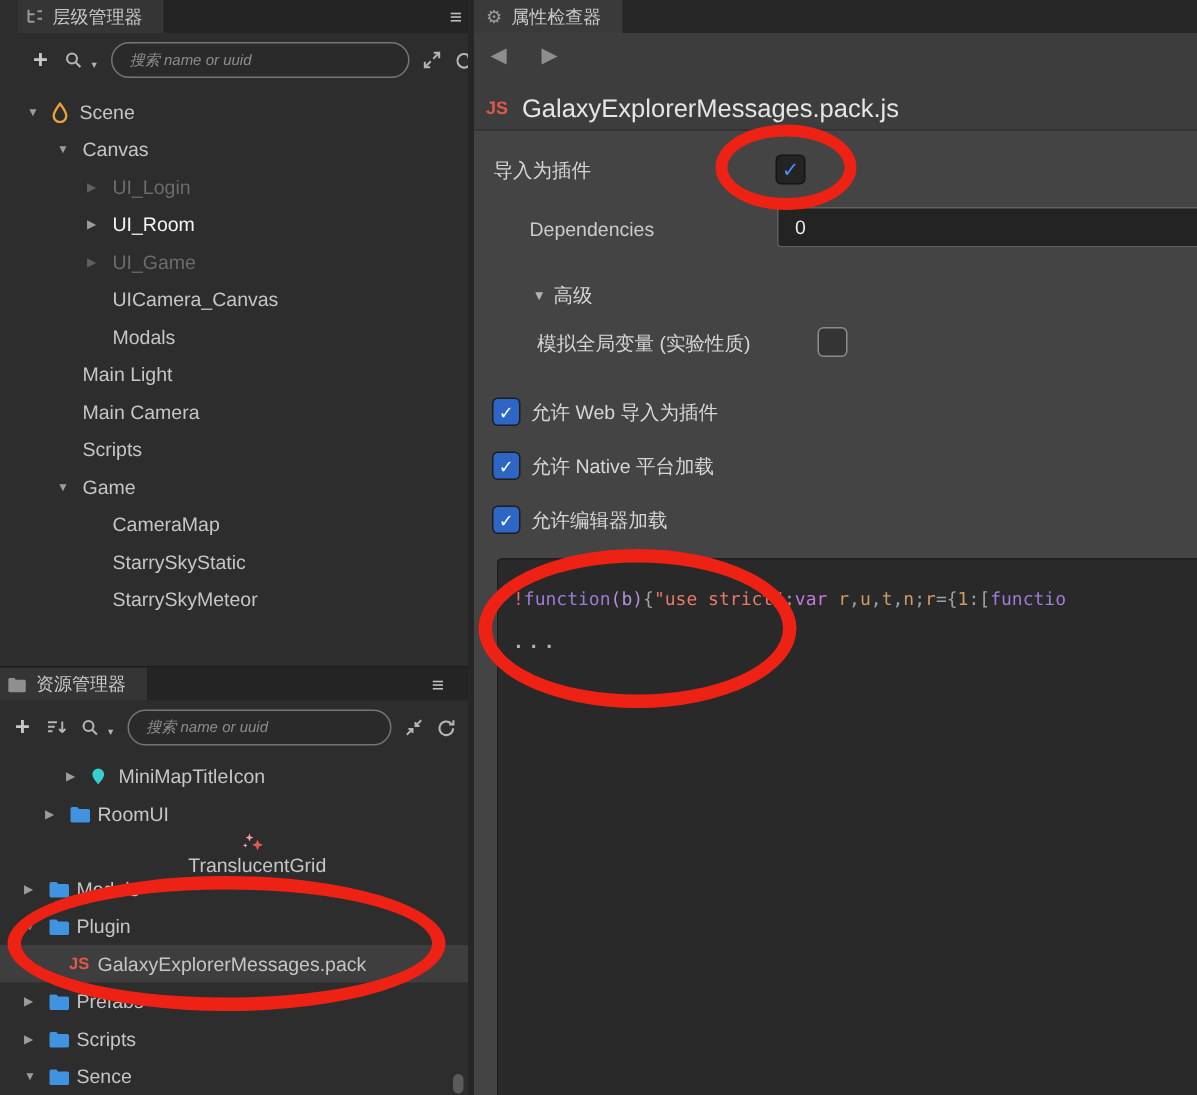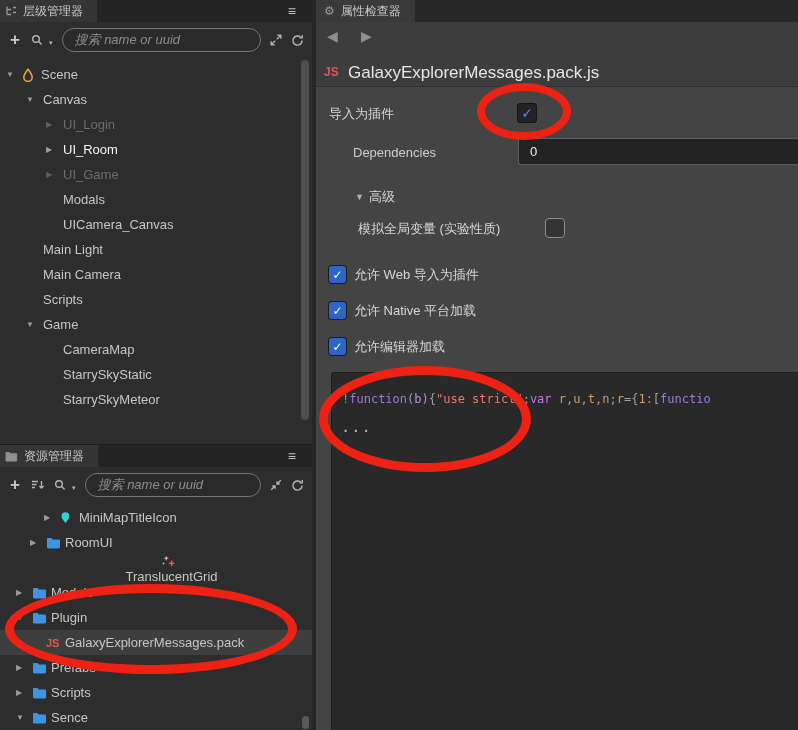--- a/index.html
+++ b/index.html
@@ -11,21 +11,21 @@
   .tab{display:inline-flex;align-items:center;gap:6px;height:22px;padding:0 14px 0 5px;
        background:#353535;color:#c9c9c9;font-size:12px;white-space:nowrap;}
   .menu-glyph{position:absolute;right:16px;top:2px;font-size:14px;color:#c2c2c2;line-height:18px;}
   .ptool{position:absolute;left:0;right:0;top:22px;height:36px;display:flex;align-items:center;
          gap:9px;padding:0 8px;}
   .tool-ic{display:inline-flex;align-items:center;justify-content:center;color:#c0c0c0;}
   .plus{font-size:17px;font-weight:bold;color:#c8c8c8;width:14px;line-height:14px;}
   .caret{font-size:7px;color:#b5b5b5;margin-left:-4px;margin-top:6px;}
   .search{flex:1;height:22px;border:1px solid #757575;border-radius:13px;background:#2a2a2a;
           display:flex;align-items:center;padding:0 12px;color:#8d8d8d;font-style:italic;
-          font-size:13px;white-space:nowrap;overflow:hidden;}
+          font-size:10px;white-space:nowrap;overflow:hidden;}
   
   .tree{position:absolute;left:0;right:0;}
   .trow{height:25px;display:flex;align-items:center;font-size:13px;color:#c6c6c6;white-space:nowrap;}
   .tarrow{width:16px;min-width:16px;font-size:8px;color:#9c9c9c;}
   .ticon{width:18px;min-width:18px;display:inline-flex;align-items:center;}
   .tlabel{padding-left:1px;}
   .trow.dim .tlabel{color:#6c6c6c}.trow.dim .tarrow{color:#606060}
   .trow.bright .tlabel{color:#f4f4f4}
   .trow.selected{background:#3e3e3e}
   .jsmark{color:#e0584c;font-weight:bold;font-size:11px;letter-spacing:0;}
@@ -55,21 +55,21 @@
   .code-ellipsis{margin-top:15px;color:#a9b6c6;letter-spacing:3px;font-weight:bold;}
   
   .annot{position:absolute;border:8px solid #ed2215;border-radius:50%;z-index:60;pointer-events:none;box-sizing:border-box;}
   .divider-v{position:absolute;left:312px;top:0;width:4px;height:730px;background:#262626;}
 </style>
 </head>
 <body>
 
 <div id="app">
 
-  <div class="panel" id="hier" style="left:0;top:0;width:312px;height:444px;">
+  <div class="panel" id="hier" style="left:12px;top:0;width:312px;height:444px;">
     <div class="tabstrip">
       <div class="tab">
         <span class="tool-ic">
           <svg width="12" height="12" viewBox="0 0 12 12">
               <path d="M2 1.5v8M2 4.5h4M2 9.5h4M8 2.5h3M8 7.5h3" stroke="#9a9a9a" stroke-width="1.3" fill="none"></path>
             </svg>
         </span>
         <span>层级管理器</span>
       </div>
       <span class="menu-glyph">≡</span>
@@ -116,25 +116,25 @@
         <div class="trow bright" style="padding-left: 46px;">
           <span class="tarrow">▶</span>
           <span class="tlabel">UI_Room</span>
         </div>
         <div class="trow dim" style="padding-left: 46px;">
           <span class="tarrow">▶</span>
           <span class="tlabel">UI_Game</span>
         </div>
         <div class="trow" style="padding-left: 46px;">
           <span class="tarrow"></span>
+          <span class="tlabel">UICamera_Canvas</span>
+        </div>
+        <div class="trow" style="padding-left: 46px;">
+          <span class="tarrow"></span>
           <span class="tlabel">Modals</span>
-        </div>
-        <div class="trow" style="padding-left: 46px;">
-          <span class="tarrow"></span>
-          <span class="tlabel">UICamera_Canvas</span>
         </div>
         <div class="trow" style="padding-left: 26px;">
           <span class="tarrow"></span>
           <span class="tlabel">Main Light</span>
         </div>
         <div class="trow" style="padding-left: 26px;">
           <span class="tarrow"></span>
           <span class="tlabel">Main Camera</span>
         </div>
         <div class="trow" style="padding-left: 26px;">

